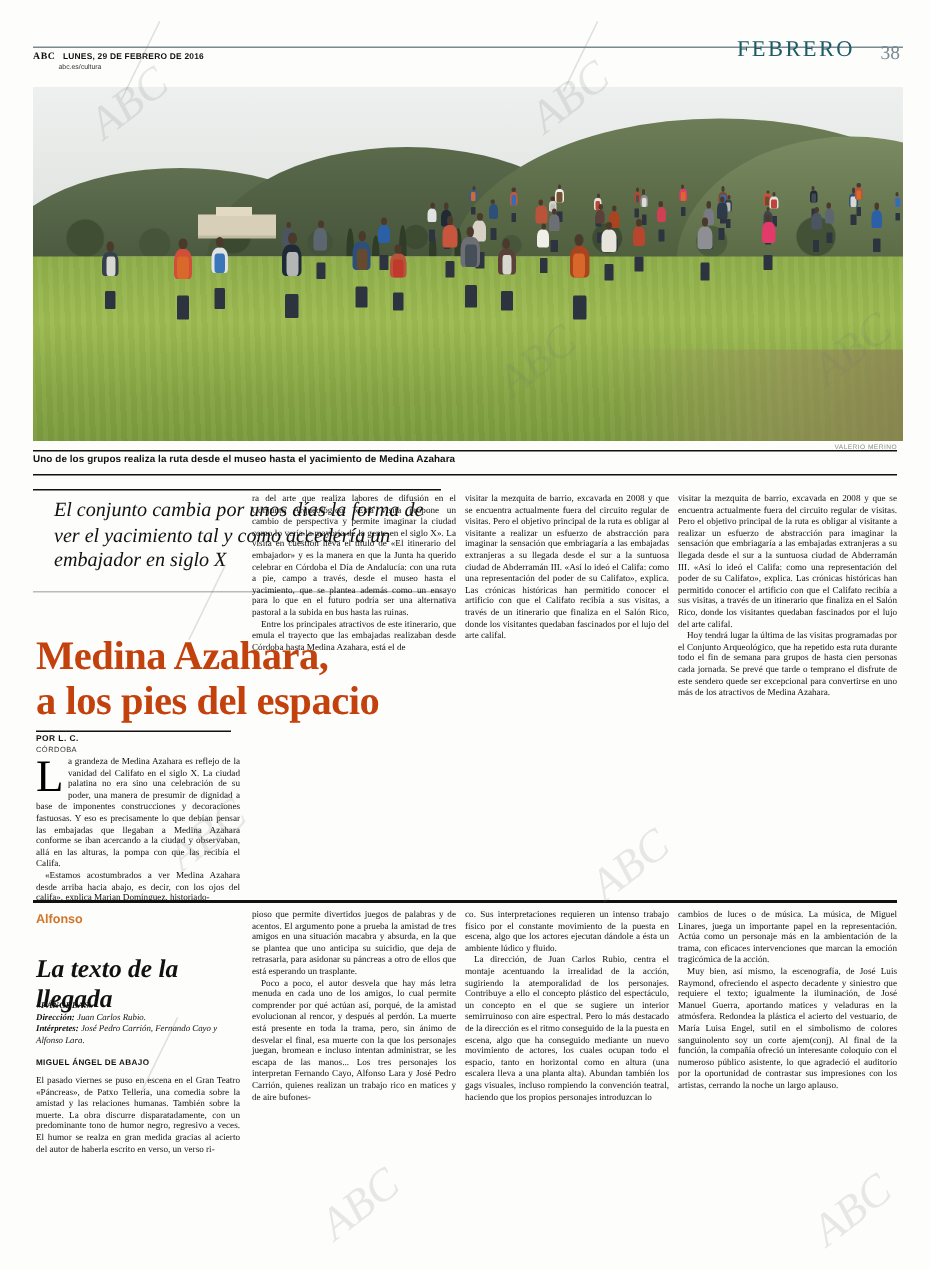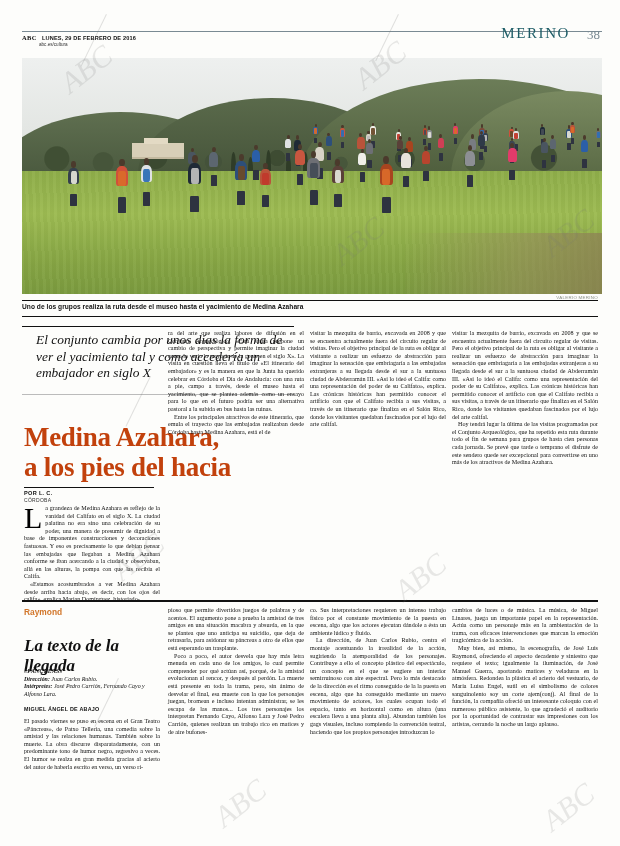--- a/index.html
+++ b/index.html
@@ -472,21 +472,21 @@
 
 <div class="page">
 
   <div class="masthead">
     <div class="masthead-rule"></div>
     <div class="mast-left">
       <span class="mast-abc">ABC</span>
       <span class="mast-date">LUNES, 29 DE FEBRERO DE 2016</span>
     </div>
     <div class="mast-url">abc.es/cultura</div>
-    <div class="mast-section">MERINO</div>
+    <div class="mast-section">FEBRERO</div>
     <div class="mast-page">38</div>
   </div>
 
   <div class="photo-wrap">
     <div class="photo">
       <div class="sky"></div>
       <div class="hill hill-a"></div>
       <div class="hill hill-b"></div>
       <div class="hill hill-c"></div>
       <div class="hill hill-d"></div>
@@ -779,21 +779,21 @@
   <div class="caption-rule-top"></div>
   <div class="caption">Uno de los grupos realiza la ruta desde el museo hasta el yacimiento de Medina Azahara</div>
   <div class="caption-rule-bottom"></div>
 
   <div class="sumario-rule"></div>
   <div class="sumario">El conjunto cambia por unos días la forma de ver el yacimiento tal y como accedería un embajador en siglo X</div>
   <div class="sumario-rule-b"></div>
 
   <h1 class="headline">
     <span>Medina Azahara,</span><br>
-    <span>a los pies del hacia</span>
+    <span>a los pies del espacio</span>
   </h1>
 
   <div class="byline">
     <div class="byline-rule"></div>
     <div class="byline-name">POR L. C.</div>
     <div class="byline-place">CÓRDOBA</div>
   </div>
 
   <div class="col dropcap-col">
     <span class="dropcap">L</span>
@@ -811,21 +811,21 @@
   </div>
 
   <div class="col col-4">
     <p class="first">visitar la mezquita de barrio, excavada en 2008 y que se encuentra actualmente fuera del circuito regular de visitas. Pero el objetivo principal de la ruta es obligar al visitante a realizar un esfuerzo de abstracción para imaginar la sensación que embriagaría a las embajadas extranjeras a su llegada desde el sur a la suntuosa ciudad de Abderramán III. «Así lo ideó el Califa: como una representación del poder de su Califato», explica. Las crónicas históricas han permitido conocer el artificio con que el Califato recibía a sus visitas, a través de un itinerario que finaliza en el Salón Rico, donde los visitantes quedaban fascinados por el lujo del arte califal.</p>
     <p>Hoy tendrá lugar la última de las visitas programadas por el Conjunto Arqueológico, que ha repetido esta ruta durante todo el fin de semana para grupos de hasta cien personas cada jornada. Se prevé que tarde o temprano el disfrute de este sendero quede ser excepcional para convertirse en uno más de los atractivos de Medina Azahara.</p>
   </div>
 
 
   <div class="sec-rule"></div>
 
-  <div class="teatro-kicker">Raymond</div>
+  <div class="teatro-kicker">Alfonso</div>
   <h2 class="teatro-headline">
     <span>La texto de la</span><br>
     <span>llegada</span>
   </h2>
 
   <div class="ficha">
     <div class="title">«PÁNCREAS»</div>
     <div>
       <b>Dirección:</b><span> Juan Carlos Rubio.</span>
     </div>

